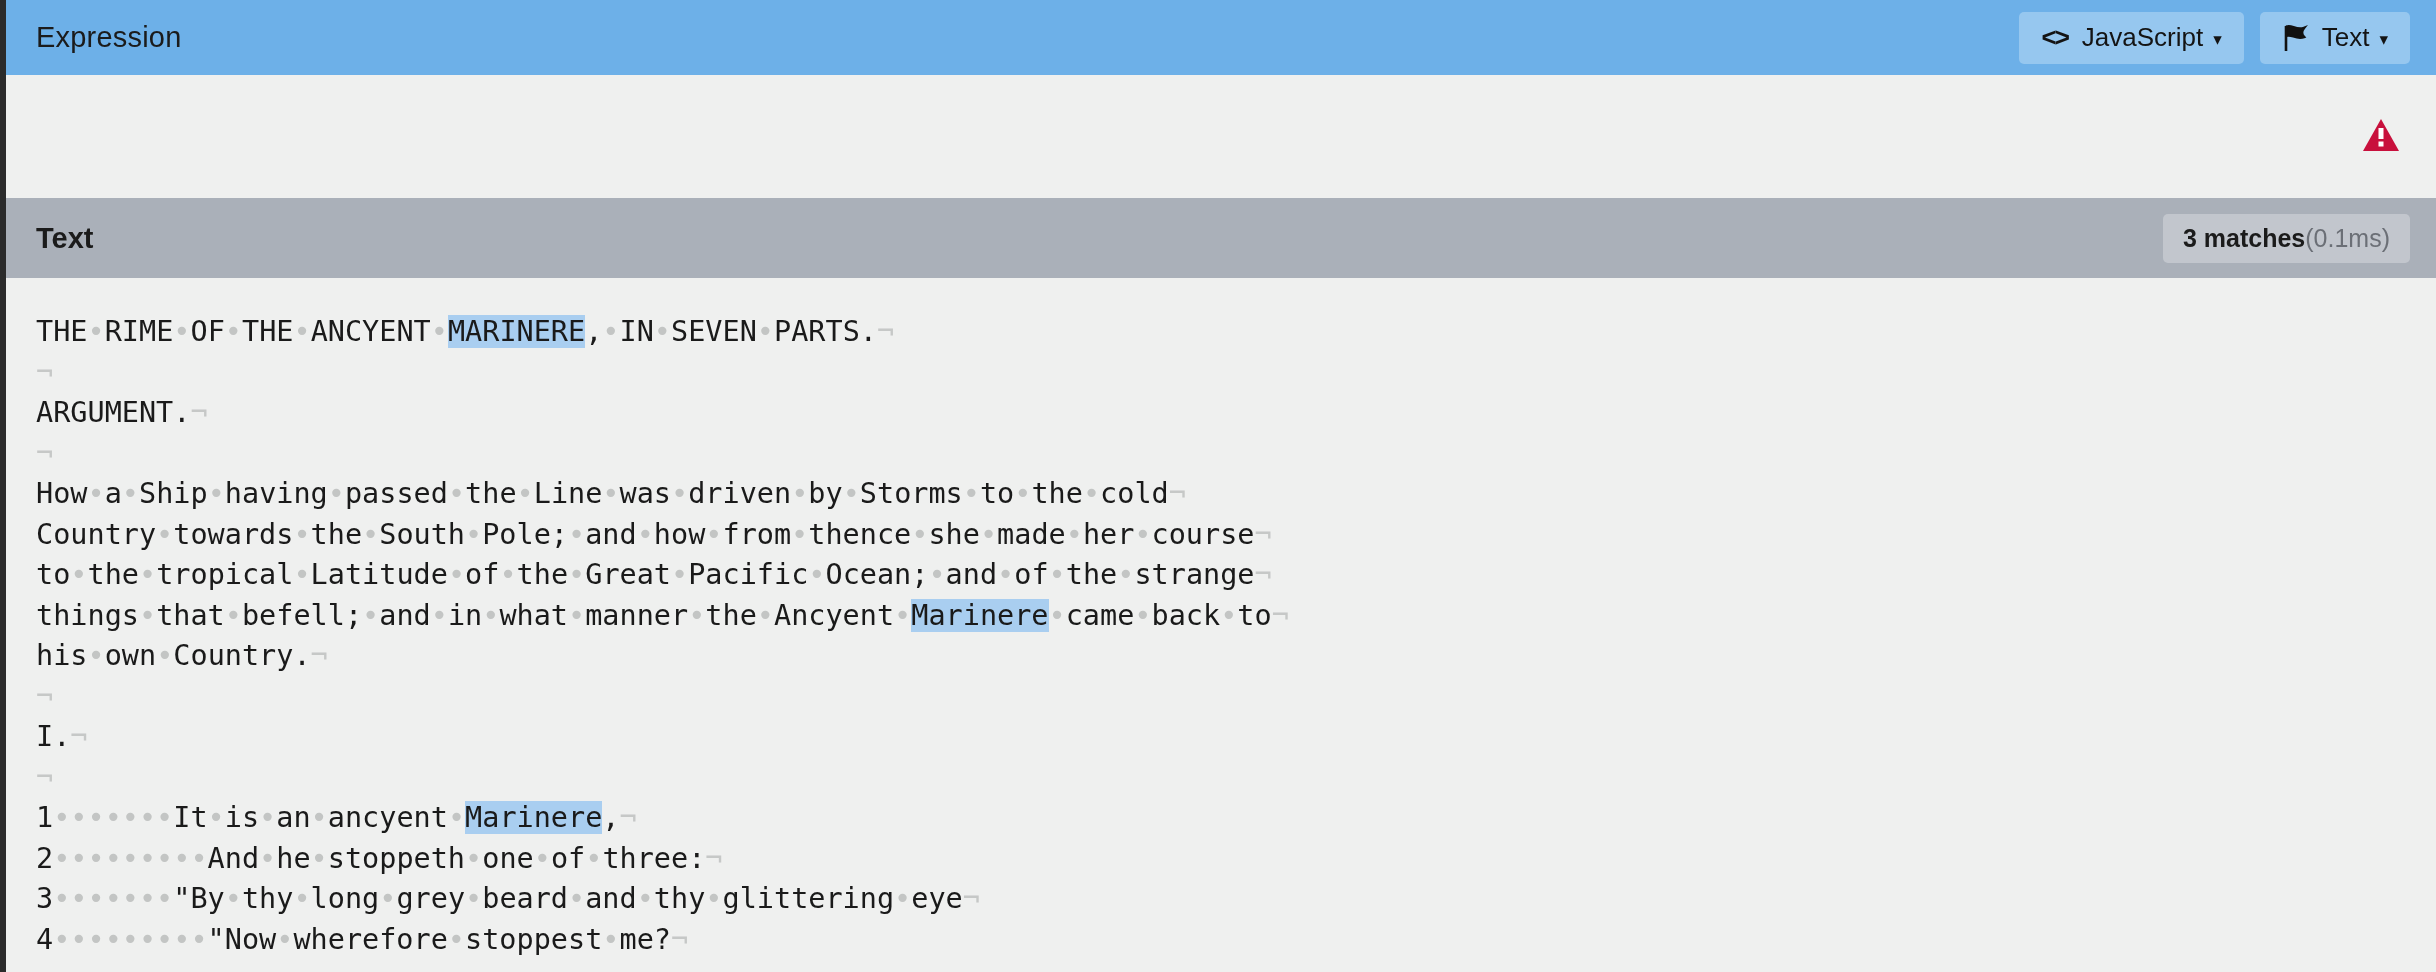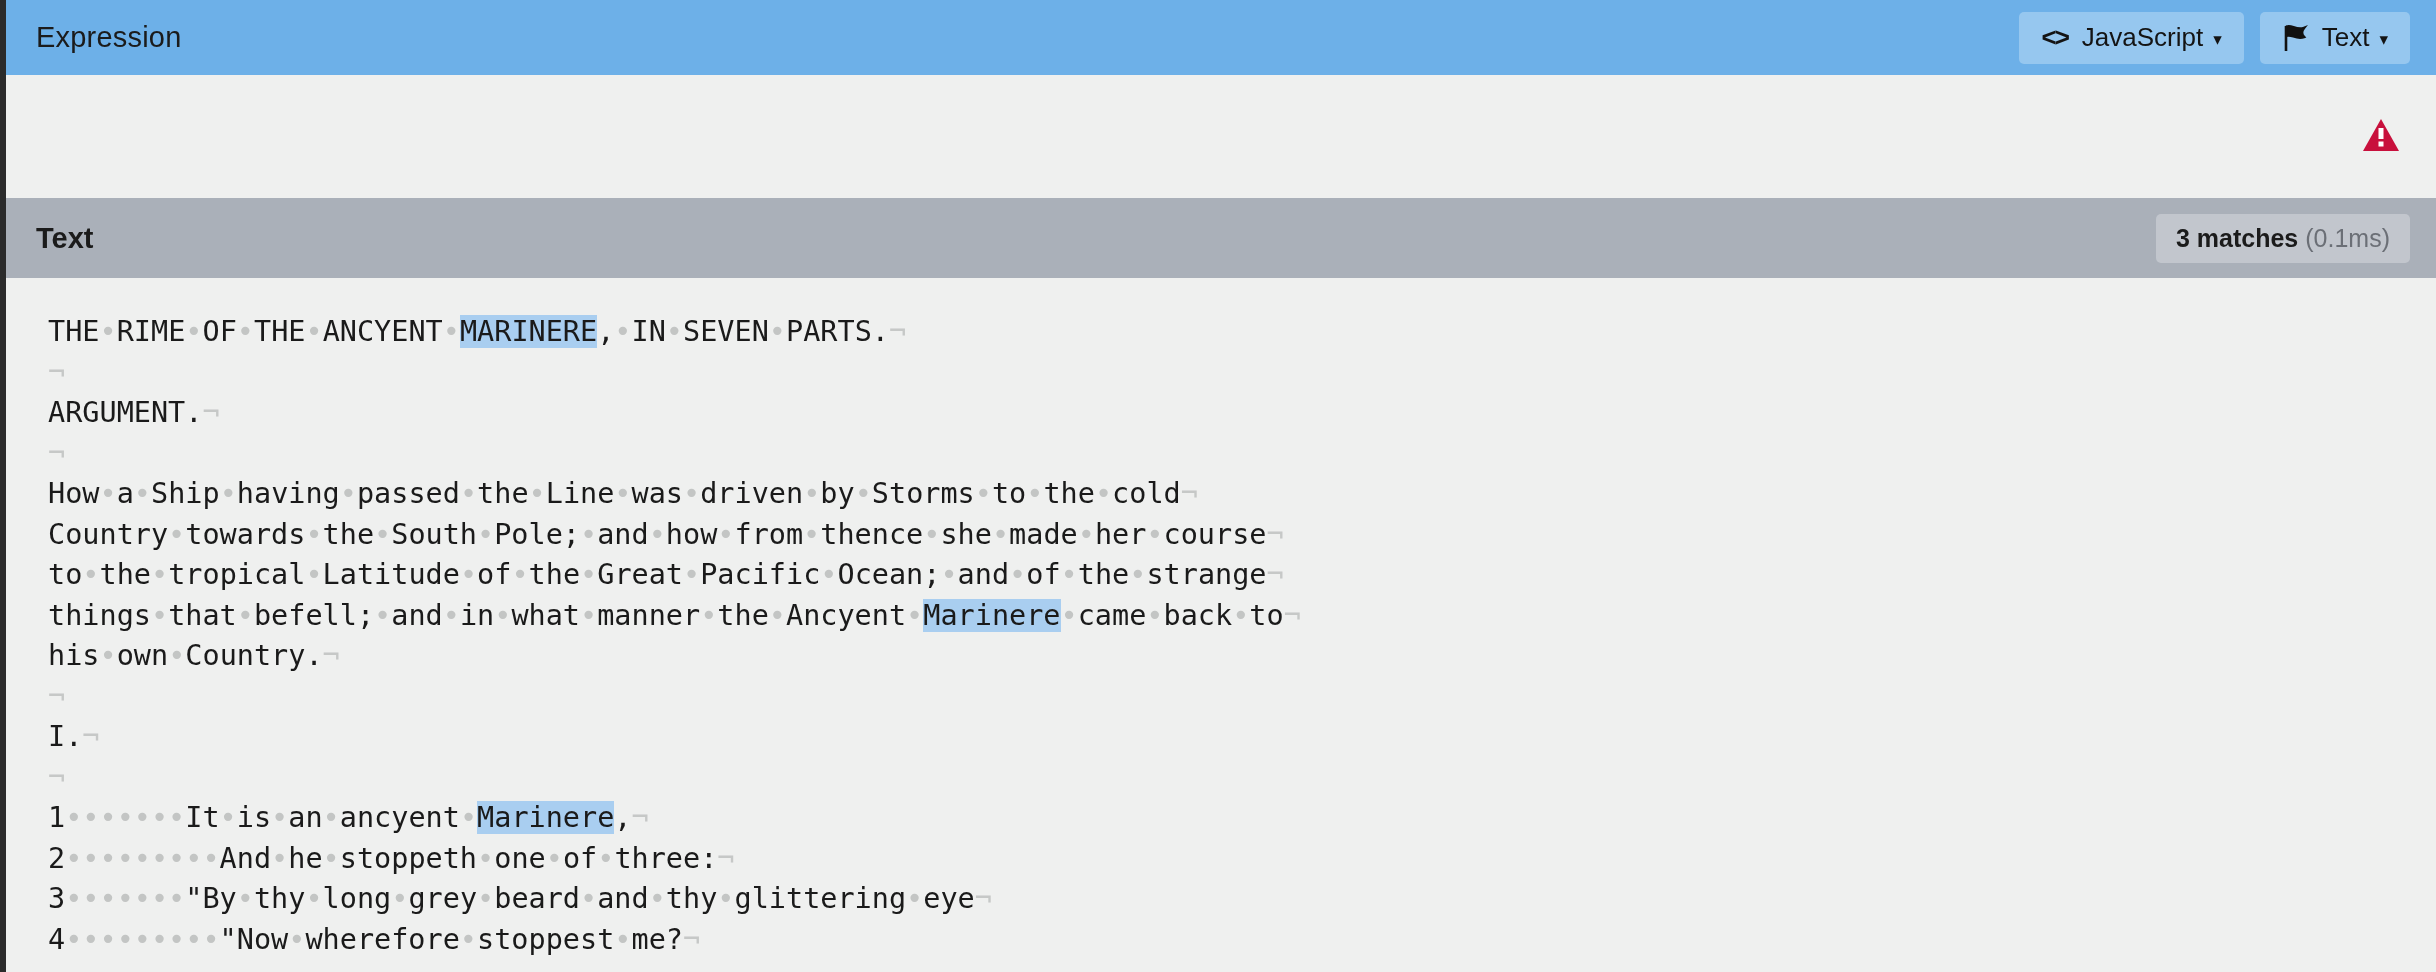--- a/index.html
+++ b/index.html
@@ -118,26 +118,25 @@
     background: #c2c6cd;
     border-radius: 5px;
     padding: 10px 20px;
     font-size: 25px;
     color: #6b6f76;
     white-space: nowrap;
   }
   .match-pill .count {
     color: #1b1b1b;
     font-weight: bold;
-    margin-right: 7px;
   }
 
   
   .text-body {
-    padding: 34px 30px 0 42px;
+    padding: 34px 30px 0 30px;
     font-family: "DejaVu Sans Mono", "Liberation Mono", monospace;
     font-size: 28.5px;
     line-height: 40.5px;
     color: #1a1a1a;
     white-space: pre;
     letter-spacing: 0px;
   }
   .ln { height: 40.5px; }
   .sp {
     color: #c3c5c4;

